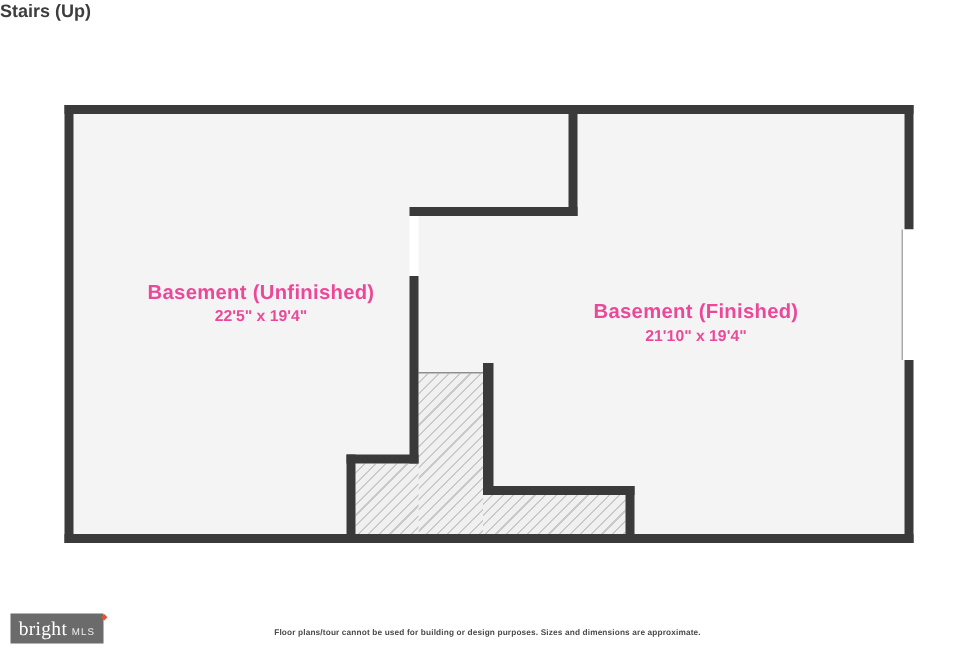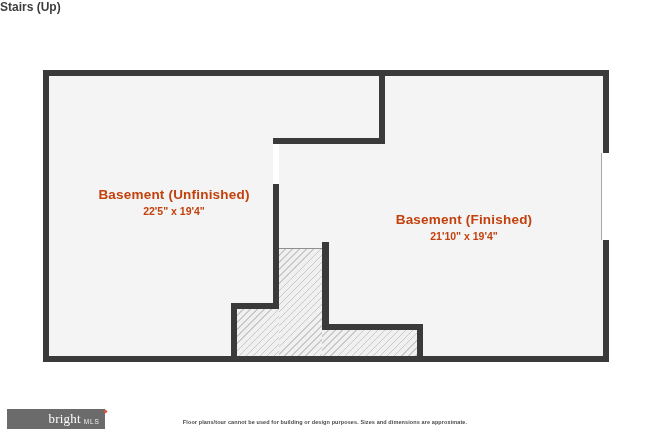--- a/index.html
+++ b/index.html
@@ -23,30 +23,30 @@
   .w-stairs-l-horiz{left:231px;top:303px;width:48px;height:6px;}
   .w-stairs-right{left:322px;top:242px;width:7px;height:88px;}
   .w-landing-top{left:322px;top:324px;width:101px;height:6px;}
   .w-landing-right{left:417px;top:324px;width:6px;height:38px;}
   .hatch{position:absolute;background-color:#f0f0f0;
          background-image:repeating-linear-gradient(135deg, rgba(0,0,0,0) 0px, rgba(0,0,0,0) 4px, #c9c9c9 4px, #c9c9c9 5px);}
   .hatch-stairs-main{left:279px;top:248px;width:43px;height:108px;border-top:1px solid #8f8f8f;}
   .hatch-stairs-left{left:237px;top:309px;width:42px;height:47px;}
   .hatch-landing{left:322px;top:330px;width:95px;height:26px;}
   
-  .room-label{position:absolute;text-align:center;color:#c2410c;line-height:1.15;}
+  .room-label{position:absolute;text-align:center;color:#ec4899;line-height:1.15;}
   .room-title{font-size:13.5px;font-weight:bold;letter-spacing:0.2px;}
   .room-dims{font-size:10.5px;font-weight:bold;margin-top:2px;}
   .lbl-unfinished{left:49px;top:187px;width:250px;}
-  .lbl-finished{left:364px;top:200px;width:200px;margin-top:12px;}
+  .lbl-finished{left:364px;top:200px;width:200px;}
   .lbl-stairs{left:226px;top:328px;width:100px;
               font-size:12px;font-weight:bold;color:#3d3d3d;}
   
   .logo{position:absolute;left:7px;top:409px;width:62px;height:20px;background:#6b6b6b;
-        display:flex;align-items:center;justify-content:center;padding-left:36px;}
+        display:flex;align-items:center;justify-content:center;}
   .logo-brand{font-family:"Liberation Serif", serif;color:#ffffff;font-size:13px;
               letter-spacing:0.2px;position:relative;}
   .logo-spark{position:absolute;top:1px;right:-2px;width:3px;height:3px;background:#e2532f;
               transform:rotate(45deg);}
   .logo-mls{color:#f0f0f0;font-size:6.5px;letter-spacing:0.8px;margin-left:3px;margin-top:5px;
             font-family:"Liberation Sans", sans-serif;}
   .disclaimer{position:absolute;left:0;top:419px;width:650px;text-align:center;
               font-size:5.5px;font-weight:bold;color:#4a4a4a;letter-spacing:0.1px;}
 </style>
 </head>

